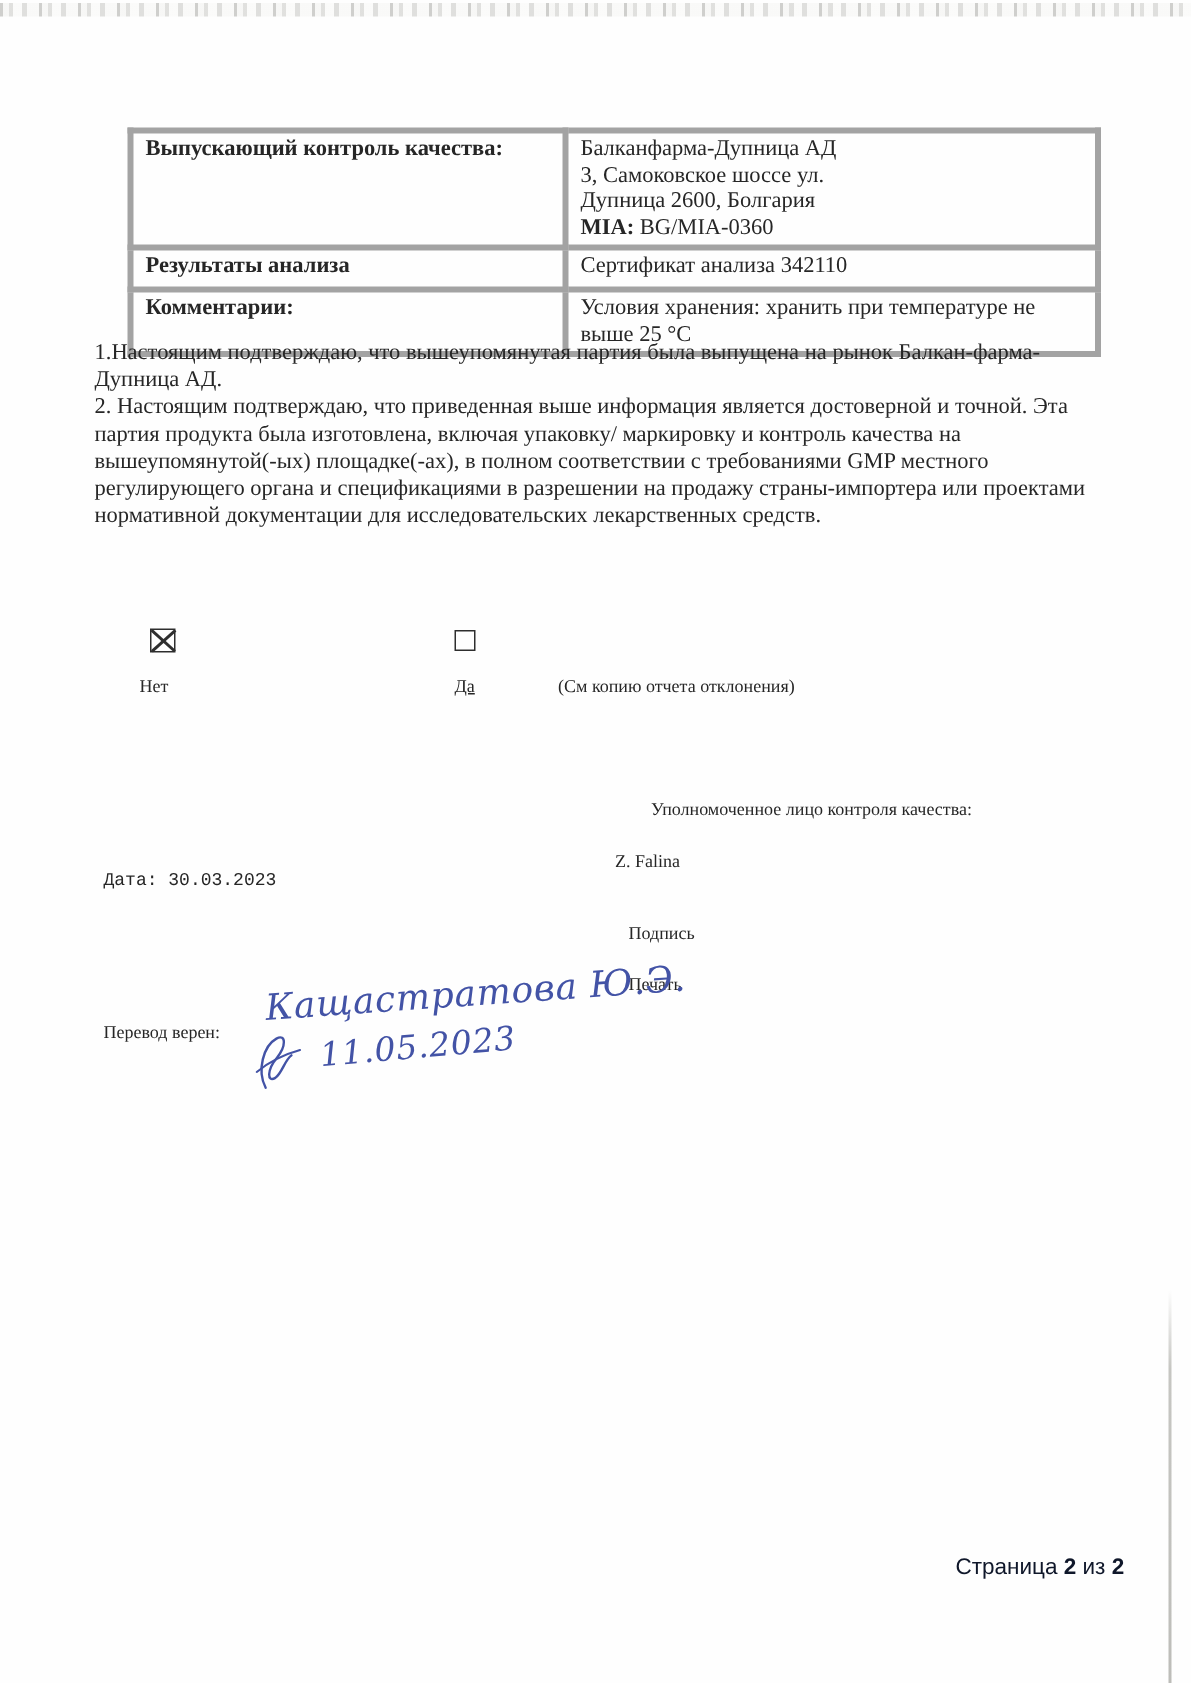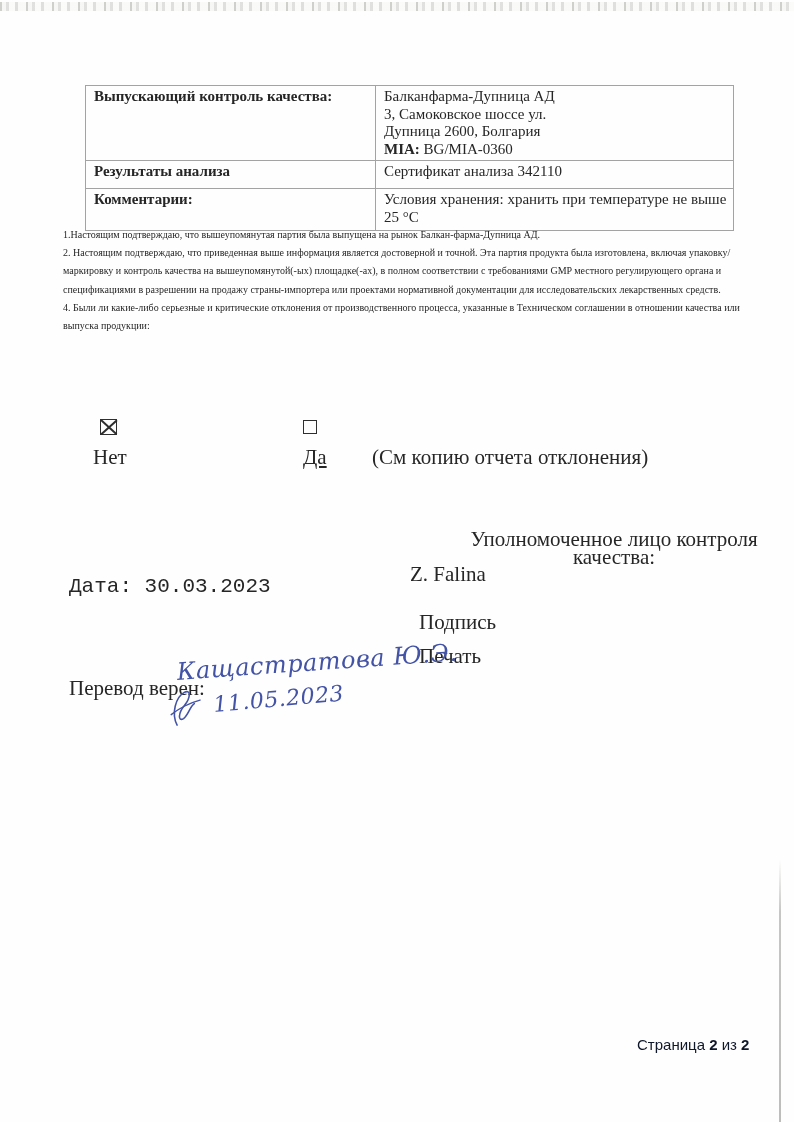--- a/index.html
+++ b/index.html
@@ -27,53 +27,53 @@
     background:linear-gradient(to bottom, rgba(200,200,196,0), #c6c6c2 20%, #bdbdb9);
   }
 
   
   table.qc-table{
     left:85px; top:85px; width:649px;
     position:absolute; border-collapse:collapse; table-layout:fixed;
     font-size:15px; line-height:17.5px;
   }
   table.qc-table td{
-    border:1px solid #a3a3a3;
+    border:4px solid #a3a3a3;
     vertical-align:top;
     padding:2px 6px 2px 8px;
   }
   td.lbl{ width:290px; font-weight:bold; }
   tr.r1 td{ height:68px; }
   tr.r2 td{ height:28px; }
   tr.r3 td{ height:42px; }
 
   
   .statements{
     left:63px; top:226px; width:677px;
-    font-size:10px; line-height:18.2px;
+    font-size:15px; line-height:18.2px;
   }
   .statements p{ margin:0; }
 
   
   .checkbox{
     position:absolute;
     border:1.6px solid #2e2e2e;
     background:transparent;
   }
   .checkbox.checked::before,
   .checkbox.checked::after{
     content:""; position:absolute; top:50%; left:50%;
     width:141%; height:1.5px; background:#2e2e2e;
   }
   .checkbox.checked::before{ transform:translate(-50%,-50%) rotate(42deg); }
   .checkbox.checked::after { transform:translate(-50%,-50%) rotate(-42deg); }
   #cb-no { left:100px; top:419px; width:17px; height:16px; }
   #cb-yes{ left:303px; top:420px; width:14px; height:14px; }
 
-  .doc-text{ font-size:21px; line-height:18px;text-align:center; }
+  .doc-text{ font-size:12px; line-height:18px;text-align:center; }
 
   
   .hand{
     color:#4353a6;
     font-family:"DejaVu Serif", serif;
     font-style:italic;
     letter-spacing:.5px;
   }
   .hand-name{
     left:176px; top:658px; font-size:24px;
@@ -129,21 +129,20 @@
       <td class="val">
         <span>Условия хранения: хранить при температуре не выше 25 °C</span>
       </td>
     </tr>
   </tbody>
 </table>
 
 <div class="abs statements">
   <p>1.Настоящим подтверждаю, что вышеупомянутая партия была выпущена на рынок Балкан-фарма-Дупница АД.</p>
   <p>2. Настоящим подтверждаю, что приведенная выше информация является достоверной и точной. Эта партия продукта была изготовлена, включая упаковку/ маркировку и контроль качества на вышеупомянутой(-ых) площадке(-ах), в полном соответствии с требованиями GMP местного регулирующего органа и спецификациями в разрешении на продажу страны-импортера или проектами нормативной документации для исследовательских лекарственных средств.</p>
-  <p>4. Были ли какие-либо серьезные и критические отклонения от производственного процесса, указанные в Техническом соглашении в отношении качества или выпуска продукции:</p>
 </div>
 
 <div id="cb-no" class="checkbox checked"></div>
 <div id="cb-yes" class="checkbox"></div>
 <div class="abs doc-text" style="left:93px; top:448px;">Нет</div>
 <div class="abs doc-text" style="left:303px; top:448px;text-decoration:underline;">Да</div>
 <div class="abs doc-text" style="left:372px; top:448px;">(См копию отчета отклонения)</div>
 
 <div class="abs doc-text" style="left:410px; top:530px;margin-left:24px;">Уполномоченное лицо контроля качества:</div>
 <div class="abs doc-text" style="left:410px; top:565px;">Z. Falina</div>

